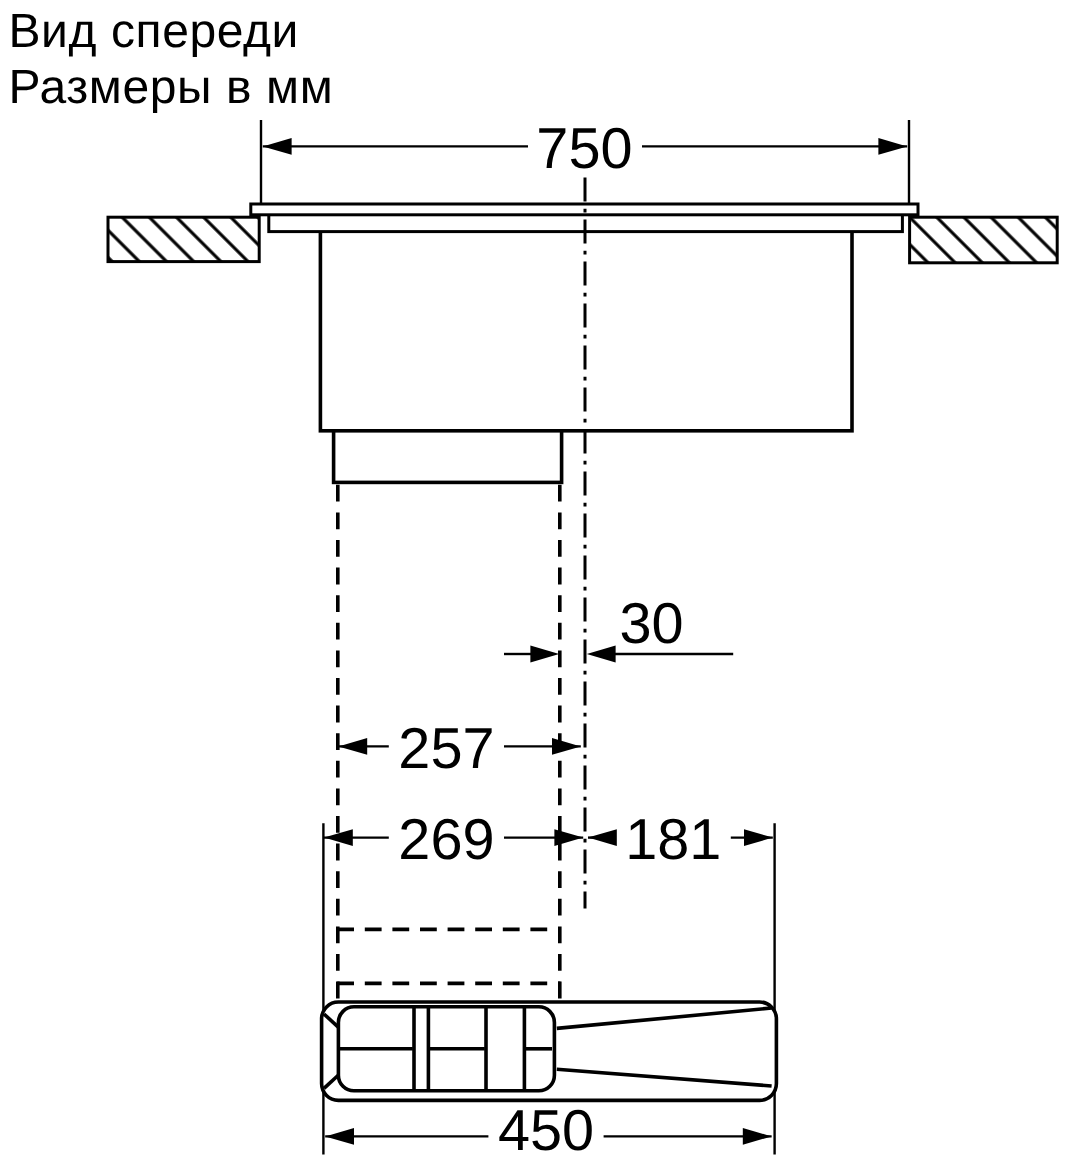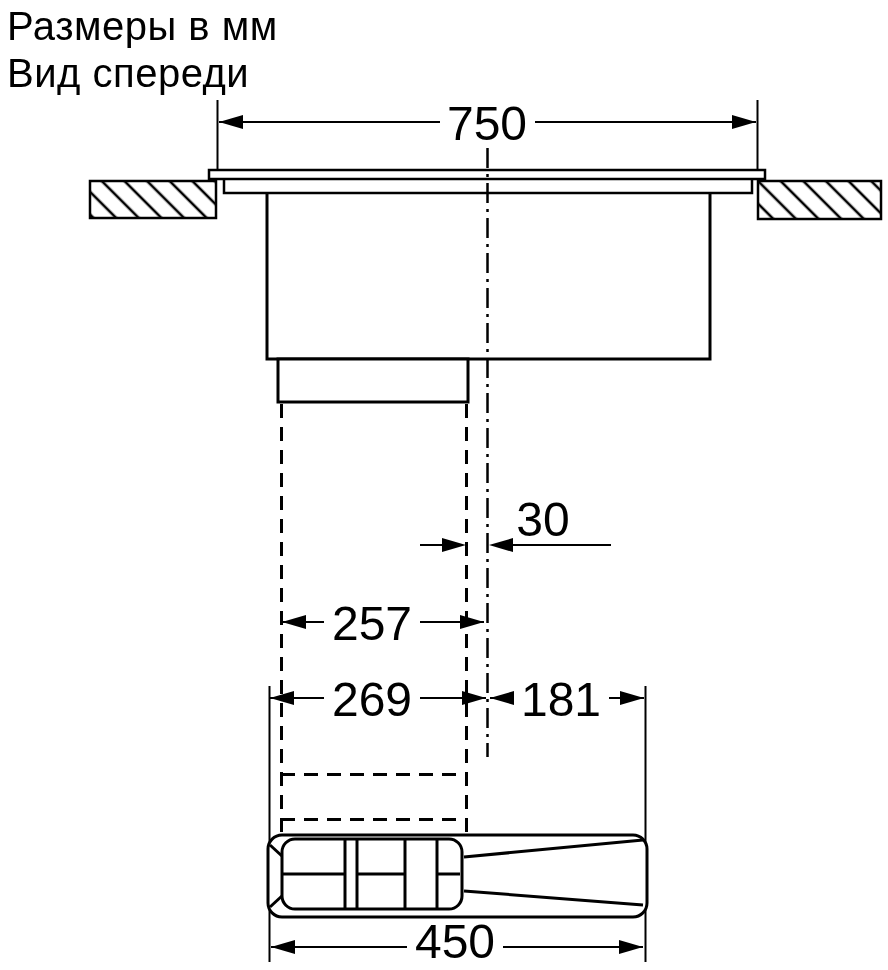--- a/index.html
+++ b/index.html
@@ -10,22 +10,22 @@
   svg{position:absolute;left:0;top:0;}
   svg line, svg rect, svg path{stroke:#000;}
   .dim-label{font-family:"Liberation Sans",sans-serif;font-size:48px;fill:#000;}
 </style>
 </head>
 <body>
 
 <div class="page">
 
   <div class="titles">
+    <div>Вид спереди</div>
     <div>Размеры в мм</div>
-    <div>Вид спереди</div>
   </div>
 
   <svg width="888" height="970" viewBox="0 0 888 970">
     <defs>
       <pattern id="hatch" width="16" height="16" patternUnits="userSpaceOnUse" patternTransform="rotate(45)">
         <line x1="-2" y1="8" x2="18" y2="8" stroke="#000" stroke-width="2.6"></line>
       </pattern>
     </defs>
 
     <g>

